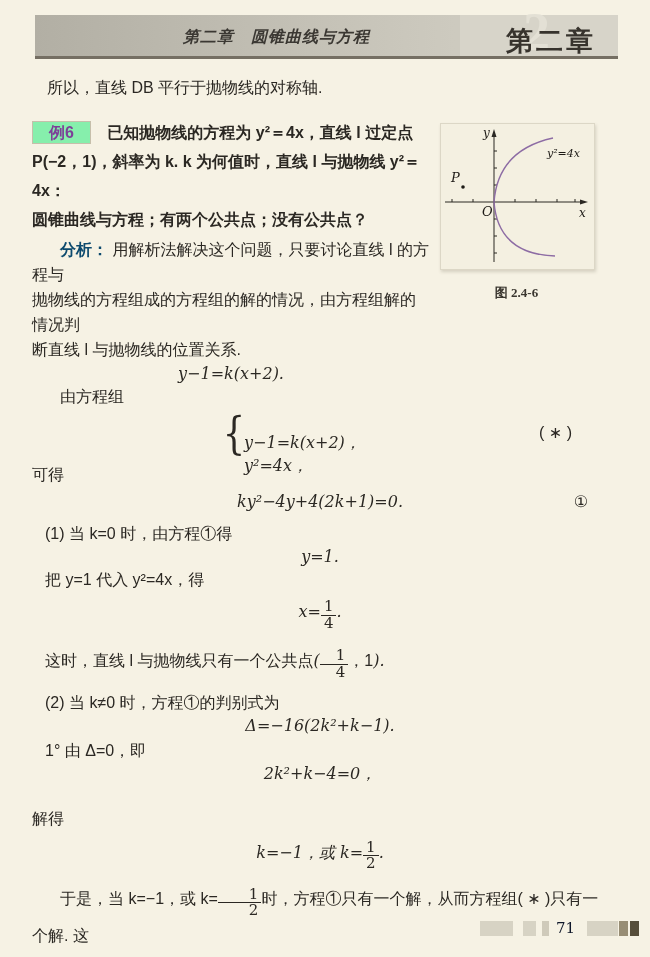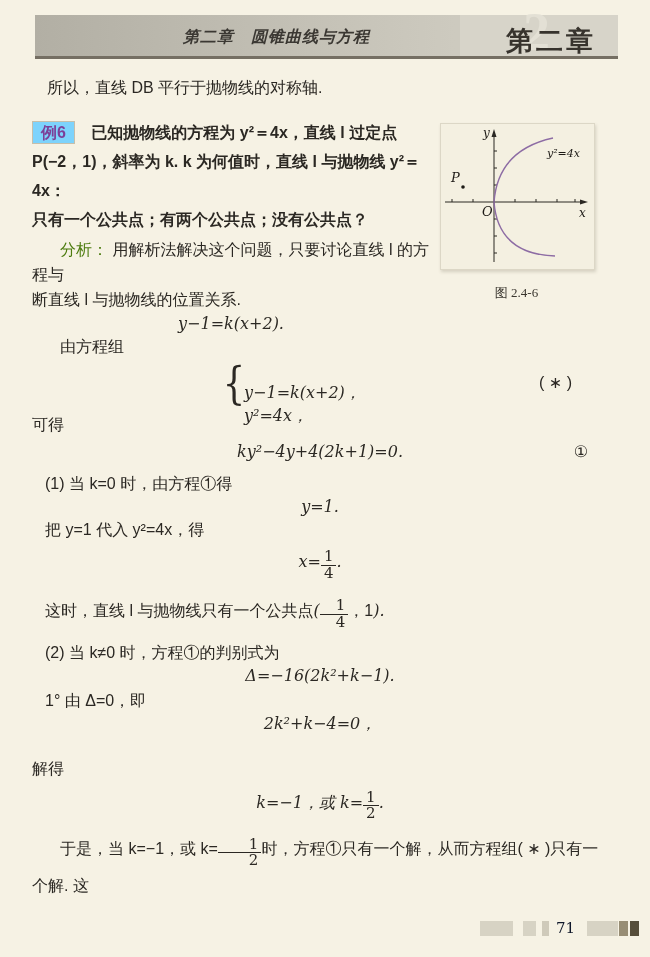--- a/index.html
+++ b/index.html
@@ -15,32 +15,32 @@
               color:#e3e0d5;font-family:"Liberation Serif",serif;z-index:1;}
   .header-chapter{position:absolute;right:22px;top:8px;font-size:27px;font-weight:bold;
               color:#37332d;letter-spacing:3px;z-index:2;}
   .header-title{position:absolute;left:148px;top:12px;font-size:16px;font-weight:bold;
               font-style:italic;color:#3b3833;letter-spacing:1px;}
 
   
   .figure-box{position:absolute;left:440px;top:123px;width:153px;height:145px;
               background:#f4f0e1;border:1px solid #dcd7c6;box-shadow:1px 2px 3px rgba(120,110,90,.25);}
   .figure-caption{position:absolute;left:440px;top:284px;width:153px;text-align:center;
-              font-size:13px;color:#3a362f;font-family:"Liberation Serif",serif;}
+              font-size:13px;color:#3a362f;font-family:"Liberation Serif",serif;font-weight:bold;}
 
   
   .content{position:absolute;left:32px;top:74px;width:576px;}
   .narrow{width:398px;}
   .line{line-height:27px;}
   .b{font-weight:bold;}
   .ind{text-indent:28px;}
   .ind-s{text-indent:13px;}
-  .label-purple{color:#4d7c0f;font-weight:normal;}
+  .label-purple{color:#0c4a6e;font-weight:bold;}
   .exlabel{display:inline-block;color:#7d3f98;font-weight:bold;border:1px solid #c6bfab;
-           background:#7dd3fc;padding:0 8px;line-height:21px;margin-right:12px;text-indent:0;}
+           background:#86efac;padding:0 16px;line-height:21px;margin-right:12px;text-indent:0;}
   .math{font-family:"DejaVu Serif","Liberation Serif",serif;font-style:italic;}
   .eqc{text-align:center;font-family:"DejaVu Serif","Liberation Serif",serif;font-style:italic;
        font-size:16px;}
   .frac{display:inline-block;vertical-align:-0.75em;text-align:center;font-style:normal;
         font-family:"DejaVu Serif","Liberation Serif",serif;line-height:1.05;font-size:15px;}
   .frac .den{border-top:1px solid #2b2823;display:block;padding:0 3px;}
   .frac .num{display:block;padding:0 3px;}
   .rel{position:relative;}
   .tag-right{position:absolute;font-style:normal;font-family:"DejaVu Serif","Liberation Serif",serif;}
 
@@ -112,26 +112,27 @@
   <div class="content">
 
     <div class="line ind-s" style="text-indent:15px;margin-bottom:17px;">所以，直线 DB 平行于抛物线的对称轴.</div>
 
     <div class="narrow">
       <div class="line b" style="line-height:29px;">
         <span class="exlabel">例6</span>
         <span>已知抛物线的方程为 y²＝4x，直线 l 过定点</span>
       </div>
       <div class="line b" style="line-height:29px;">P(−2，1)，斜率为 k.  k 为何值时，直线 l 与抛物线 y²＝4x：</div>
-      <div class="line b" style="line-height:29px;">只有一个公共点；有两个公共点；没有公共点？</div>
+      <div class="line b" style="line-height:29px;">圆锥曲线与方程；有两个公共点；没有公共点？</div>
 
       <div class="line" style="line-height:25px;margin-top:3px;">
         <span class="label-purple" style="margin-left:28px;">分析：</span>
         <span>用解析法解决这个问题，只要讨论直线 l 的方程与</span>
       </div>
+      <div class="line" style="line-height:25px;">抛物线的方程组成的方程组的解的情况，由方程组解的情况判</div>
       <div class="line" style="line-height:25px;">断直线 l 与抛物线的位置关系.</div>
 
       <div class="eqc" style="margin-top:2px;">y−1=k(x+2).</div>
       <div class="line ind" style="line-height:25px;margin-top:1px;">由方程组</div>
     </div>
 
     <div class="system">
       <span class="brace">{</span>
       <span class="sys-lines math">
         <span class="sl">y−1=k(x+2)，</span>

